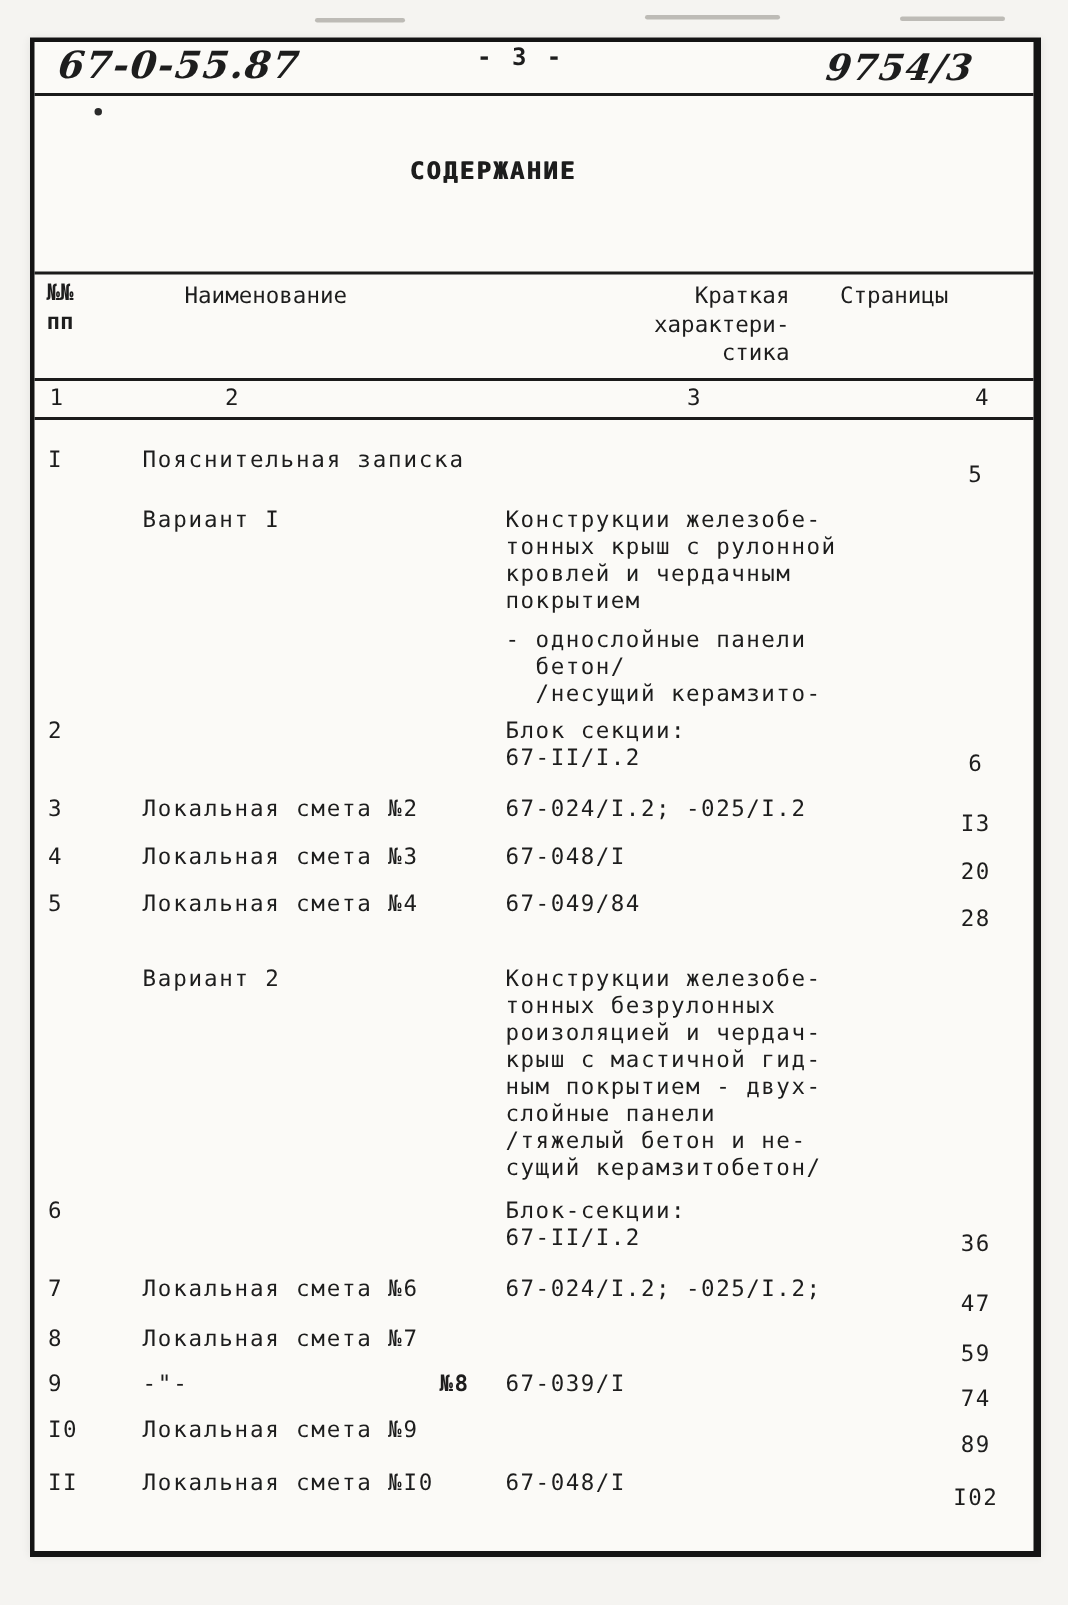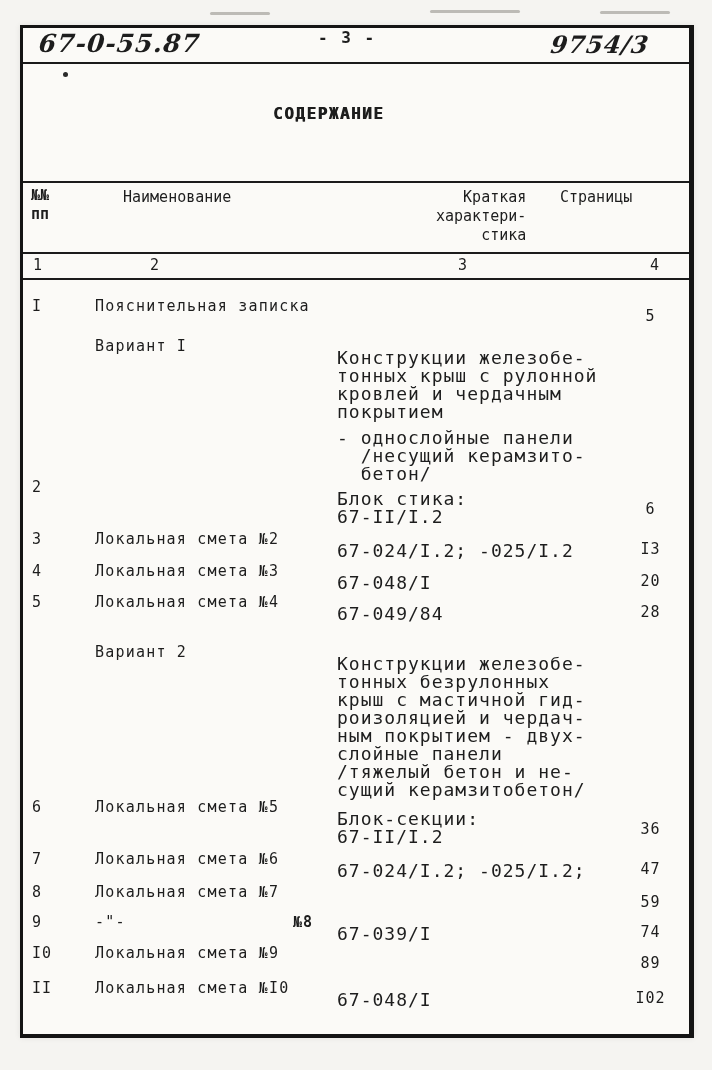--- a/index.html
+++ b/index.html
@@ -56,21 +56,21 @@
   .colhead-char{left:413px;top:160px;text-align:right;}
   .colhead-pages{left:537px;top:160px;}
   .colindex{position:absolute;top:228px;font-size:15px;}
   .ci-1{left:10px;} .ci-2{left:127px;} .ci-3{left:435px;} .ci-4{left:627px;}
   
   .toc-rows{position:absolute;left:0;right:0;top:253px;}
   .toc-row{position:relative;min-height:18px;}
   .row-num{position:absolute;left:9px;top:0;font-size:15px;letter-spacing:1px;white-space:pre;}
   .row-name{position:absolute;left:72px;top:0;font-size:15px;letter-spacing:1.2px;white-space:pre;}
   .row-name-num{position:absolute;left:270px;top:0;font-size:15px;letter-spacing:1px;font-weight:bold;}
-  .row-char{position:absolute;left:314px;top:12px;font-size:18px;letter-spacing:1px;}
+  .row-char{position:absolute;left:314px;top:0;font-size:15px;letter-spacing:1px;}
   .char-line{line-height:18px;white-space:pre;}
   .char-line.blank{height:8px;}
   .row-page{position:absolute;left:600px;top:10px;width:55px;text-align:center;font-size:15px;letter-spacing:1px;white-space:pre;}
   
   .toc-row:nth-of-type(1){margin-top:16px;}
   .toc-row:nth-of-type(2){margin-top:22px;height:134px;}
   .toc-row:nth-of-type(3){margin-top:7px;height:36px;}
   .toc-row:nth-of-type(4){margin-top:16px;}
   .toc-row:nth-of-type(5){margin-top:14px;}
   .toc-row:nth-of-type(6){margin-top:13px;}
@@ -135,31 +135,31 @@
     <span class="row-num"></span>
     <span class="row-name">Вариант I</span>
 
     <span class="row-char">
           <div class="char-line">Конструкции железобе-</div>
           <div class="char-line">тонных крыш с рулонной</div>
           <div class="char-line">кровлей и чердачным</div>
           <div class="char-line">покрытием</div>
           <div class="char-line blank"></div>
           <div class="char-line">- однослойные панели</div>
+          <div class="char-line">  бетон/</div>
           <div class="char-line">  /несущий керамзито-</div>
-          <div class="char-line">  бетон/</div>
         </span>
 
   </div>
 
   <div class="toc-row">
     <span class="row-num">2</span>
 
     <span class="row-char">
-          <div class="char-line">Блок стика:</div>
+          <div class="char-line">Блок секции:</div>
           <div class="char-line">67-II/I.2</div>
         </span>
     <span class="row-page">6</span>
   </div>
 
   <div class="toc-row">
     <span class="row-num">3</span>
     <span class="row-name">Локальная смета №2</span>
 
     <span class="row-char">
@@ -188,33 +188,32 @@
     <span class="row-page">28</span>
   </div>
 
   <div class="toc-row">
     <span class="row-num"></span>
     <span class="row-name">Вариант 2</span>
 
     <span class="row-char">
           <div class="char-line">Конструкции железобе-</div>
           <div class="char-line">тонных безрулонных</div>
+          <div class="char-line">роизоляцией и чердач-</div>
           <div class="char-line">крыш с мастичной гид-</div>
-          <div class="char-line">роизоляцией и чердач-</div>
           <div class="char-line">ным покрытием - двух-</div>
           <div class="char-line">слойные панели</div>
           <div class="char-line">/тяжелый бетон и не-</div>
           <div class="char-line">сущий керамзитобетон/</div>
         </span>
 
   </div>
 
   <div class="toc-row">
     <span class="row-num">6</span>
-    <span class="row-name">Локальная смета №5</span>
 
     <span class="row-char">
           <div class="char-line">Блок-секции:</div>
           <div class="char-line">67-II/I.2</div>
         </span>
     <span class="row-page">36</span>
   </div>
 
   <div class="toc-row">
     <span class="row-num">7</span>

